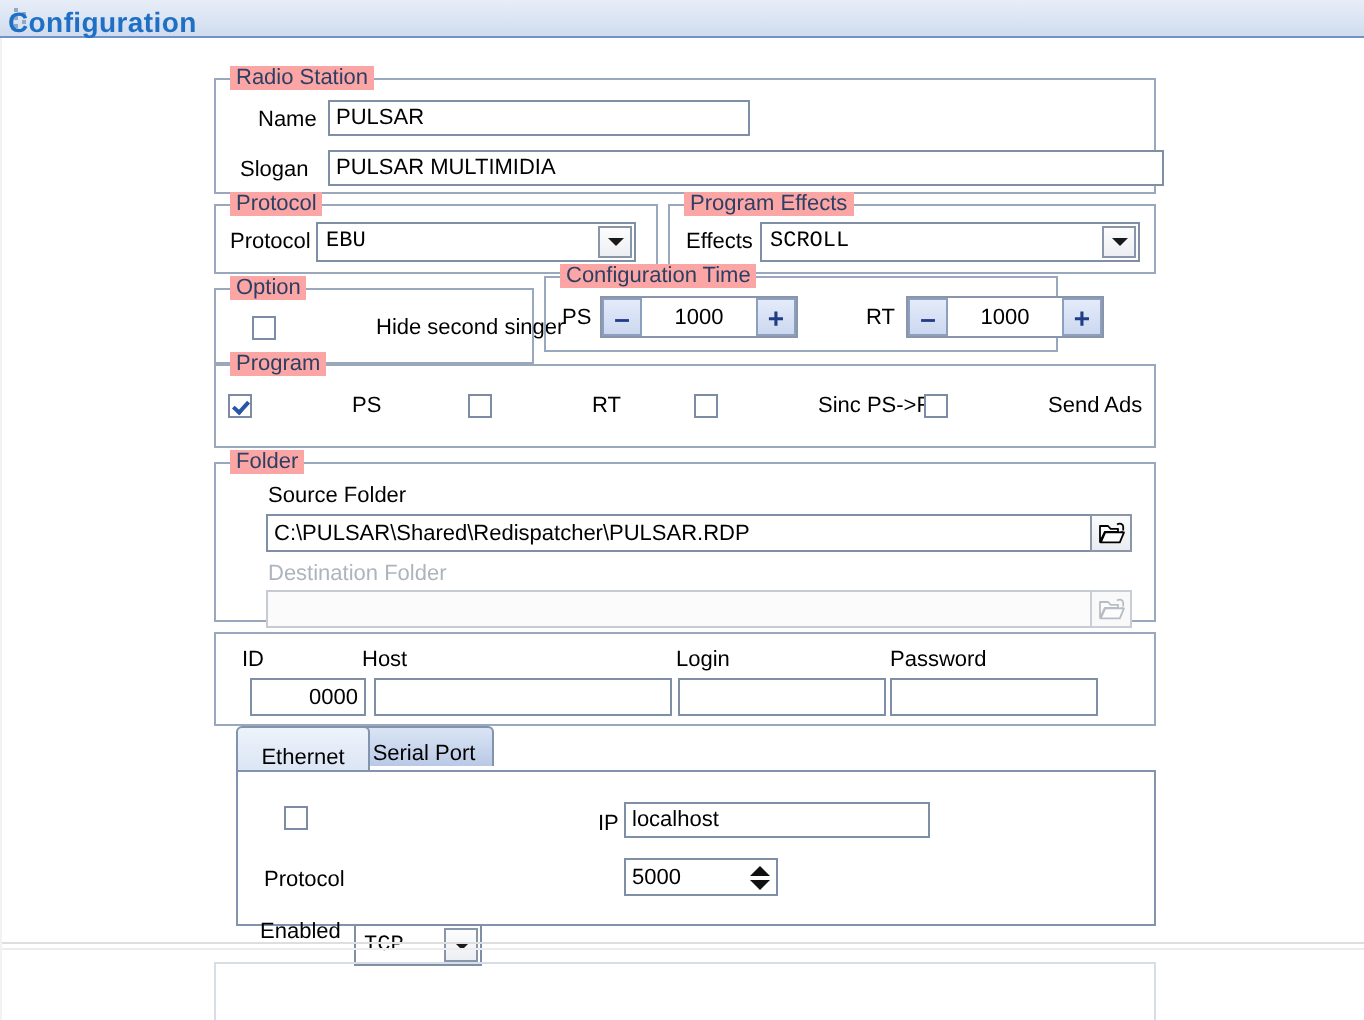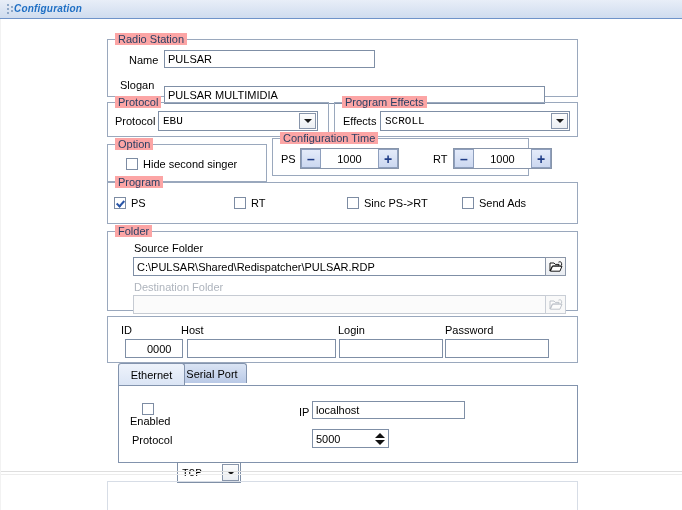--- a/index.html
+++ b/index.html
@@ -39,27 +39,26 @@
     width: 6px; height: 11px;
   }
   .grip i {
     position: absolute;
     width: 2px; height: 2px;
     background: #8fa8c8;
     display: block;
   }
   .title-text {
     position: absolute;
-    left: 14px; top: 3px;
-    font-size: 10px;
+    left: 4px; top: 3px;
+    font-size: 14px;
     font-weight: bold;
     color: #1f6fc4;
     letter-spacing: 0.2px;
     white-space: nowrap;
-    font-style: italic;
   }
 
   
   .surface {
     position: absolute;
     left: 0; top: 19px;
     width: 682px;
     height: 491px;
     background: #ffffff;
     border-left: 1px solid #f2f2f2;
@@ -101,21 +100,21 @@
     box-sizing: border-box;
     border: 1px solid #7f8fa6;
     background: #ffffff;
     font-family: "Liberation Sans", sans-serif;
     font-size: 11px;
     color: #000;
     padding: 0 3px;
     line-height: normal;
     outline: none;
   }
-  .tinput.center { text-align: left; padding-left: 21px; }
+  .tinput.center { text-align: right; padding-left: 21px; }
   .tinput.disabled { border-color: #c6cbd3; background: #fbfbfb; }
 
   
   .combo {
     position: absolute;
     box-sizing: border-box;
     border: 1px solid #7f8fa6;
     background: #ffffff;
     font-family: Liberation Mono, monospace;
   }
@@ -142,20 +141,21 @@
     border-right: 4px solid transparent;
     border-top: 4px solid #1a1a1a;
   }
 
   
   .cbwrap {
     position: absolute;
     display: flex;
     align-items: center;
     white-space: nowrap;
+    gap: 45px;
   }
   .cbox {
     width: 12px; height: 12px;
     box-sizing: border-box;
     border: 1px solid #7d8ca3;
     background: #ffffff;
     position: relative;
     flex: none;
     margin-right: 5px;
   }
@@ -250,21 +250,21 @@
   
   .tabstrip {
     position: absolute;
   }
   .tab {
     position: absolute;
     box-sizing: border-box;
     border: 1px solid #8293ad;
     border-bottom: none;
     border-radius: 3px 3px 0 0;
-    display: flex; align-items: center; justify-content: center;
+    display: flex; align-items: flex-end; justify-content: center;
     font-size: 11px;
     color: #000;
     white-space: nowrap;
   }
   .tab.selected {
     background: linear-gradient(to bottom, #eef3fb 0%, #dbe5f5 100%);
     z-index: 3;
   }
   .tab.unselected {
     background: linear-gradient(to bottom, #dae4f4 0%, #b9c9e6 100%);
@@ -304,21 +304,21 @@
 
   <div class="surface">
 
     <div class="group" style="left:106px; top:20px; width:471px; height:58px;">
       <span class="legend">Radio Station</span>
 
       <span class="lbl" style="left:21px; top:14px;">Name</span>
       <input class="tinput" type="text" style="left: 56px; top: 10px; width: 211px; height: 18px;" value="PULSAR">
 
       <span class="lbl" style="left:12px; top:39px;">Slogan</span>
-      <input class="tinput" type="text" style="left: 56px; top: 35px; width: 381px; height: 18px; margin-top: 11px;" value="PULSAR MULTIMIDIA">
+      <input class="tinput" type="text" style="left: 56px; top: 35px; width: 418px; height: 18px;" value="PULSAR MULTIMIDIA">
     </div>
 
     <div class="group" style="left:106px; top:83px; width:222px; height:35px;">
       <span class="legend">Protocol</span>
       <span class="lbl" style="left:7px; top:12px;">Protocol</span>
       <div class="combo" style="left:50px; top:8px; width:160px; height:20px;">
         <span class="cval">EBU</span>
         <span class="cbtn">
             <i class="arrow-down"></i>
           </span>

